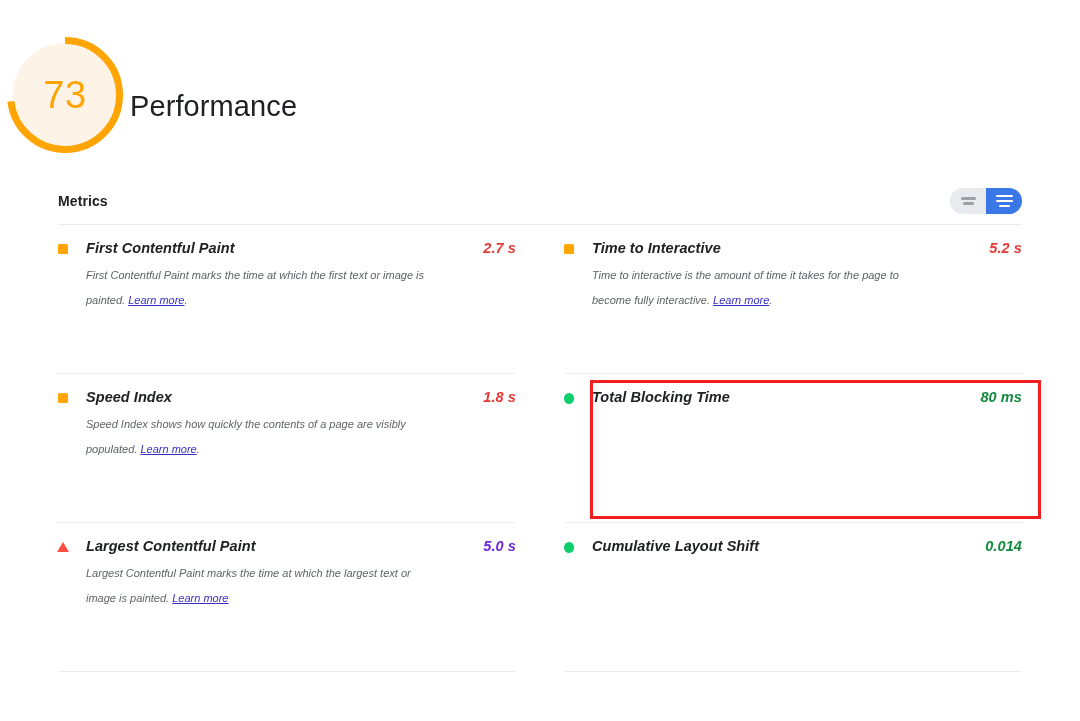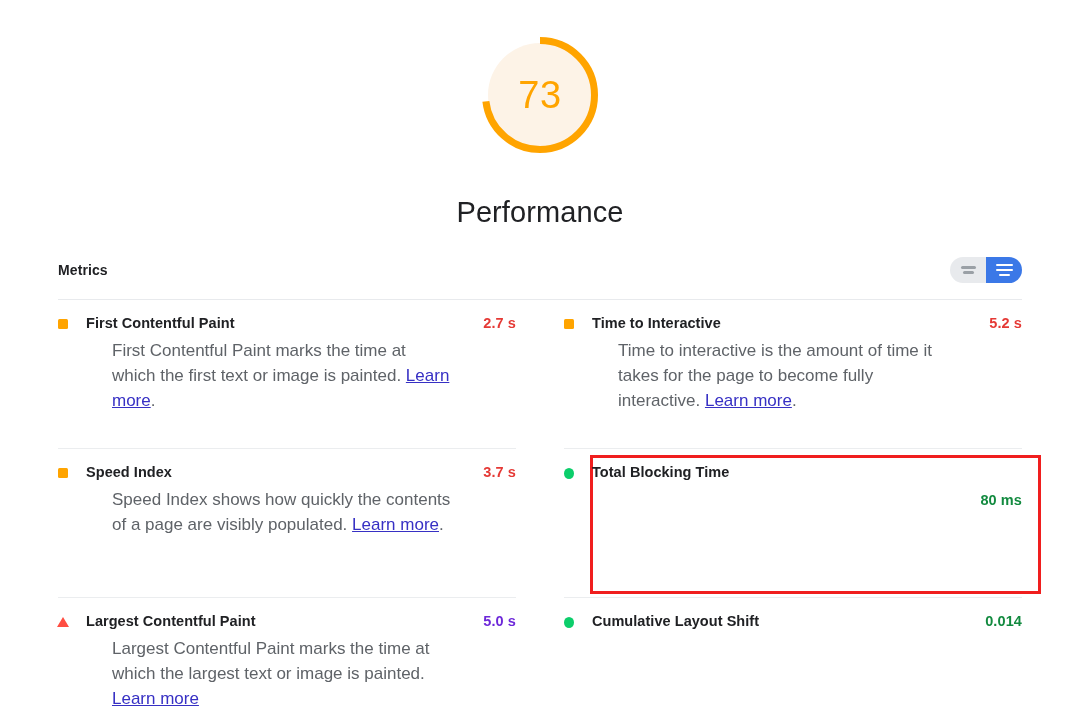--- a/index.html
+++ b/index.html
@@ -15,23 +15,22 @@
     color: #202124;
     overflow: hidden;
     position: relative;
   }
 
   
   .score-header {
     width: 100%;
     padding-top: 30px;
     display: flex;
-    flex-direction: column;
-    align-items: center;
-    gap: 14px;
+    flex-direction: row;
+    align-items: center;
   }
   .gauge-wrap {
     position: relative;
     width: 130px;
     height: 130px;
   }
   .gauge-svg {
     display: block;
     width: 130px;
     height: 130px;
@@ -60,21 +59,21 @@
 
   
   .metrics-section {
     margin-top: 28px;
     padding: 0 58px 0 58px;
   }
   .metrics-bar {
     display: flex;
     align-items: center;
     justify-content: space-between;
-    padding-bottom: 16px;
+    padding-bottom: 10px;
     border-bottom: 1px solid #e8eaed;
   }
   .metrics-label {
     font-size: 14px;
     font-weight: bold;
     color: #202124;
     letter-spacing: 0.1px;
   }
 
   
@@ -116,20 +115,21 @@
     grid-template-columns: 1fr 1fr;
     column-gap: 48px;
   }
   .metric-item {
     position: relative;
     display: flex;
     align-items: flex-start;
     padding: 14px 0 16px 0;
     border-bottom: 1px solid #ebedef;
     min-height: 149px;
+    font-style: italic;
   }
   .metric-icon {
     flex: 0 0 auto;
     width: 10px;
     margin-top: 5px;
     margin-right: 18px;
     display: flex;
     justify-content: center;
   }
   .ico-square {
@@ -155,26 +155,25 @@
   }
   .metric-title {
     font-size: 14.5px;
     font-weight: bold;
     color: #202124;
     line-height: 1.3;
     letter-spacing: 0.05px;
   }
   .metric-desc {
     margin-top: 5px;
-    font-size: 17px;
+    font-size: 11px;
     font-weight: 400;
     color: #5f6368;
     line-height: 25px;
     max-width: 340px;
-    margin-left: 26px;
   }
   .learn-more {
     color: #3730c4;
     text-decoration: underline;
     cursor: pointer;
   }
   .metric-value {
     flex: 0 0 auto;
     font-size: 14.5px;
     font-weight: bold;
@@ -254,31 +253,31 @@
         <div class="metric-value" style="color: rgb(229, 57, 53);">5.2 s</div>
       </div>
       <div class="metric-item">
         <div class="metric-icon">
           <div class="ico-square"></div>
         </div>
         <div class="metric-body">
           <div class="metric-title">Speed Index</div>
           <div class="metric-desc">Speed Index shows how quickly the contents of a page are visibly populated. <span class="learn-more">Learn more</span>.</div>
         </div>
-        <div class="metric-value" style="color: rgb(229, 57, 53);">3.7 s</div>
+        <div class="metric-value" style="color: rgb(229, 57, 53);">1.8 s</div>
       </div>
       <div class="metric-item highlighted">
         <div class="highlight-box" style="border-color: rgb(240, 30, 30);"></div>
         <div class="metric-icon">
           <div class="ico-circle"></div>
         </div>
         <div class="metric-body">
           <div class="metric-title">Total Blocking Time</div>
         </div>
-        <div class="metric-value" style="color: rgb(18, 138, 63); margin-top: 28px;">80 ms</div>
+        <div class="metric-value" style="color: rgb(18, 138, 63);">80 ms</div>
       </div>
       <div class="metric-item">
         <div class="metric-icon">
           <div class="ico-triangle"></div>
         </div>
         <div class="metric-body">
           <div class="metric-title">Largest Contentful Paint</div>
           <div class="metric-desc">Largest Contentful Paint marks the time at which the largest text or image is painted. <span class="learn-more">Learn more</span></div>
         </div>
         <div class="metric-value" style="color: #6d28d9;">5.0 s</div>

